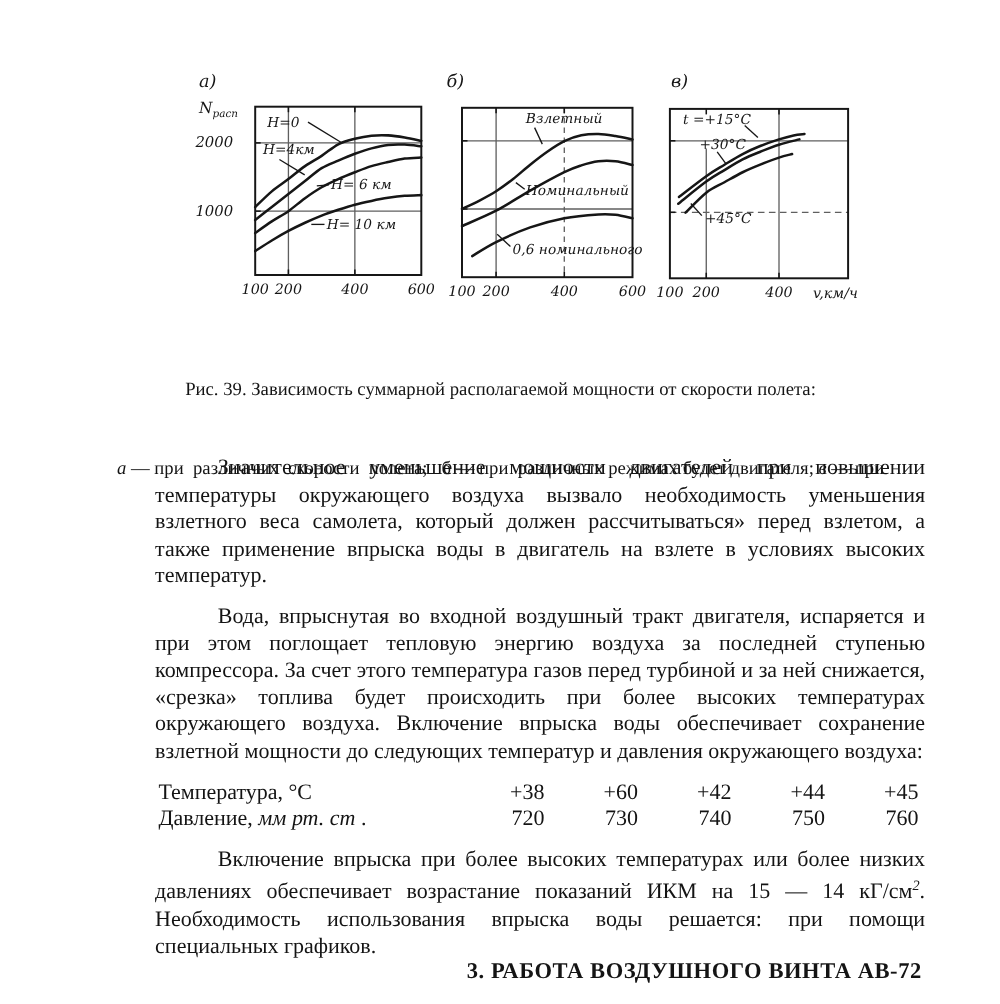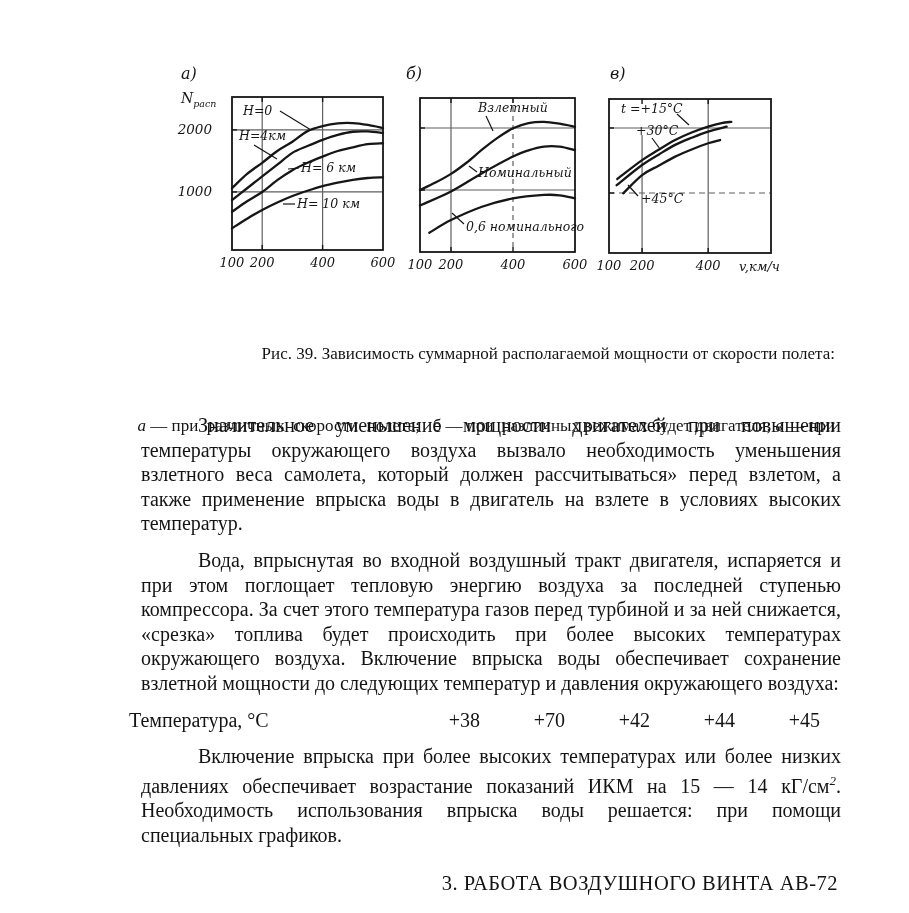--- a/index.html
+++ b/index.html
@@ -1,28 +1,28 @@
 <!DOCTYPE html>
 <html><head>
 <meta charset="utf-8">
 <style>
   html,body{margin:0;padding:0;background:#fff;}
   .page{position:relative;width:909px;height:913px;background:#ffffff;overflow:hidden;
         font-family:"Liberation Serif", serif;color:#141414;}
   #figure-svg{position:absolute;left:0;top:0;}
-  .caption{position:absolute;left:75px;top:294px;width:760px;text-align:right;
+  .caption{position:absolute;left:75px;top:294px;width:760px;text-align:center;
            font-size:17px;line-height:24px;white-space:pre-wrap;}
   .body-text{position:absolute;left:129px;top:401px;width:724px;
              font-size:20px;line-height:24.6px;text-align:justify;}
   .body-text p{margin:12px;text-indent:57px;}
   .dtable{width:100%;}
-  .trow{display:flex;}
+  .trow{display:flex;margin-left:15px;}
   .tlabel{width:266px;text-align:left;}
   .tcell{width:85px;text-align:right;}
-  .section-heading{position:absolute;top:872px;right:71px;font-size:20.5px;font-weight:normal;
+  .section-heading{position:absolute;top:872px;right:71px;font-size:20.5px;font-weight:bold;
                    letter-spacing:0.5px;}
   sup{font-size:0.65em;}
 </style>
 </head>
 <body>
 
 <div class="page">
 
   <svg id="figure-svg" width="909" height="292">
       <line x1="262.2" y1="97" x2="262.2" y2="250" stroke="#5f5f5f" stroke-width="1.2" stroke-dasharray="none"></line>
@@ -113,24 +113,32 @@
     <div><span style="font-style: italic;">а</span><span> — при  различных  скорости  полета;   </span><span>б</span><span> — при  различных режимах будет двигателя; </span><span style="font-style: italic;">в</span><span> — при</span></div>
   </div>
 
   <div class="body-text">
     <p>Значительное уменьшение мощности двигателей при повышении температуры окружающего воздуха вызвало необходимость уменьшения взлетного веса самолета, который должен рассчитываться» перед взлетом, а также применение впрыска воды в двигатель на взлете в условиях высоких температур.</p>
     <p>Вода, впрыснутая во входной воздушный тракт двигателя, испаряется и при этом поглощает тепловую энергию воздуха за последней ступенью компрессора. За счет этого температура газов перед турбиной и за ней снижается, «срезка» топлива будет происходить при более высоких температурах окружающего воздуха. Включение впрыска воды обеспечивает сохранение взлетной мощности до следующих температур и давления окружающего воздуха:</p>
     <div class="dtable">
       <div class="trow">
         <div class="tlabel">Температура, °С</div>
         <div class="tcell">+38</div>
-        <div class="tcell">+70</div>
+        <div class="tcell">+60</div>
         <div class="tcell">+42</div>
         <div class="tcell">+44</div>
         <div class="tcell">+45</div>
+      </div>
+      <div class="trow">
+        <div class="tlabel"><span>Давление, </span><span style="font-style: italic;">мм рт. ст</span><span> .</span></div>
+        <div class="tcell">720</div>
+        <div class="tcell">730</div>
+        <div class="tcell">740</div>
+        <div class="tcell">750</div>
+        <div class="tcell">760</div>
       </div>
     </div>
     <p><span>Включение впрыска при более высоких температурах или более низких давлениях обеспечивает возрастание показаний ИКМ на 15 — 14 </span><span style="">кГ/см</span><sup style="font-style: italic;">2</sup><span>. Необходимость использования впрыска воды решается: при помощи специальных графиков.</span></p>
   </div>
 
   <div class="section-heading">3. РАБОТА ВОЗДУШНОГО ВИНТА АВ-72</div>
 
 </div>
 
 </body></html>

